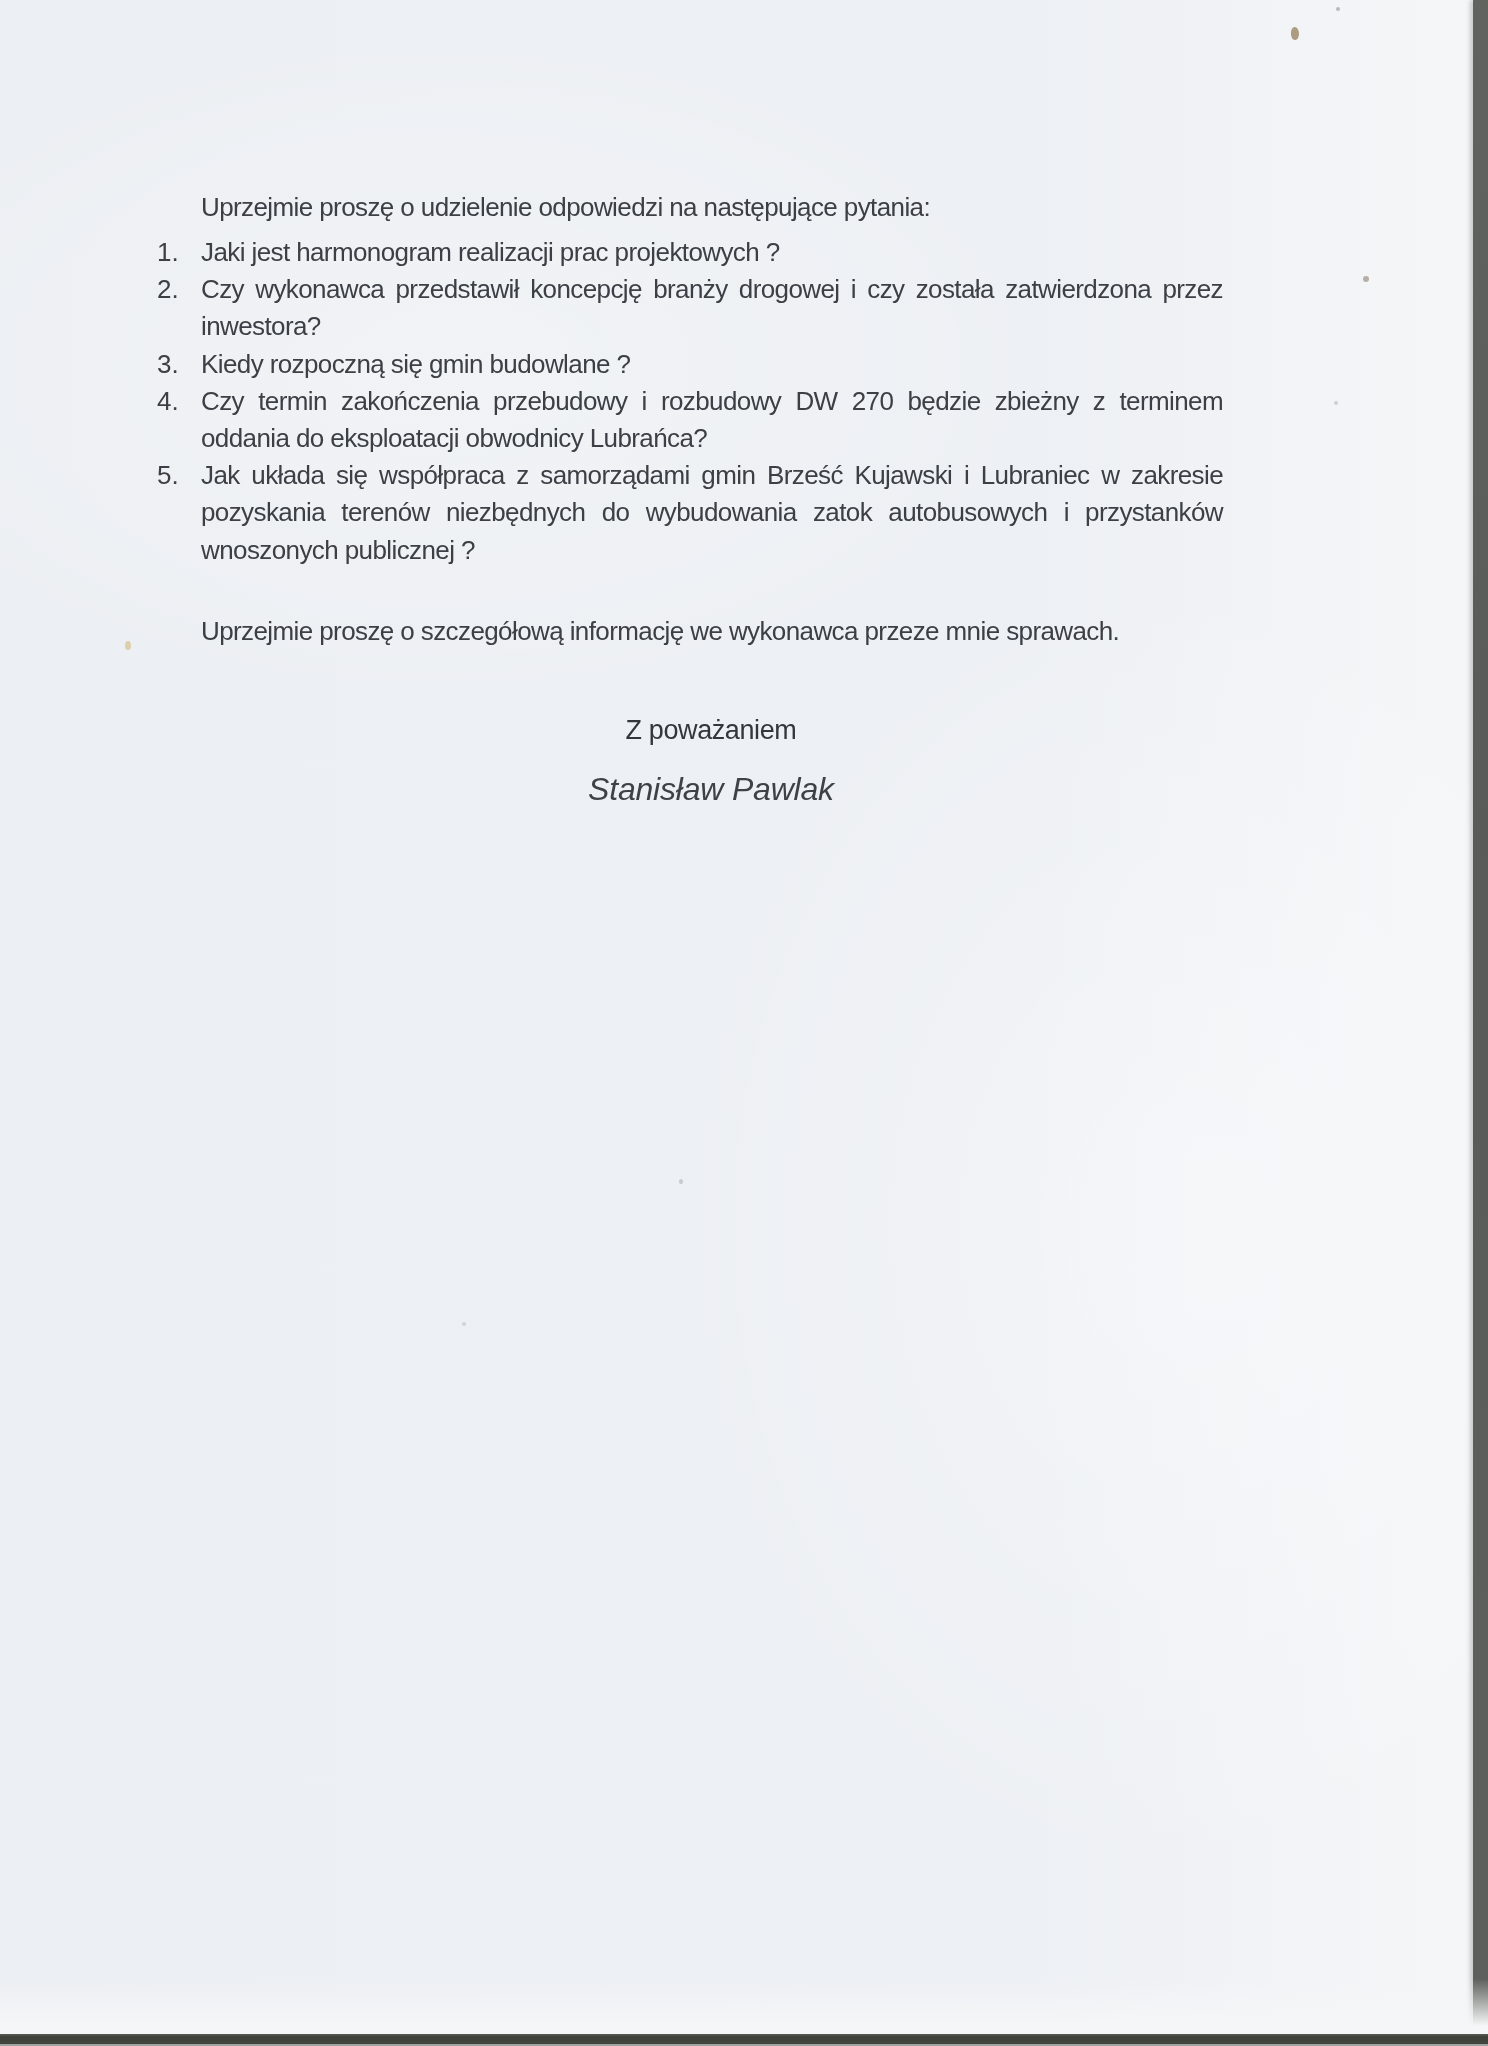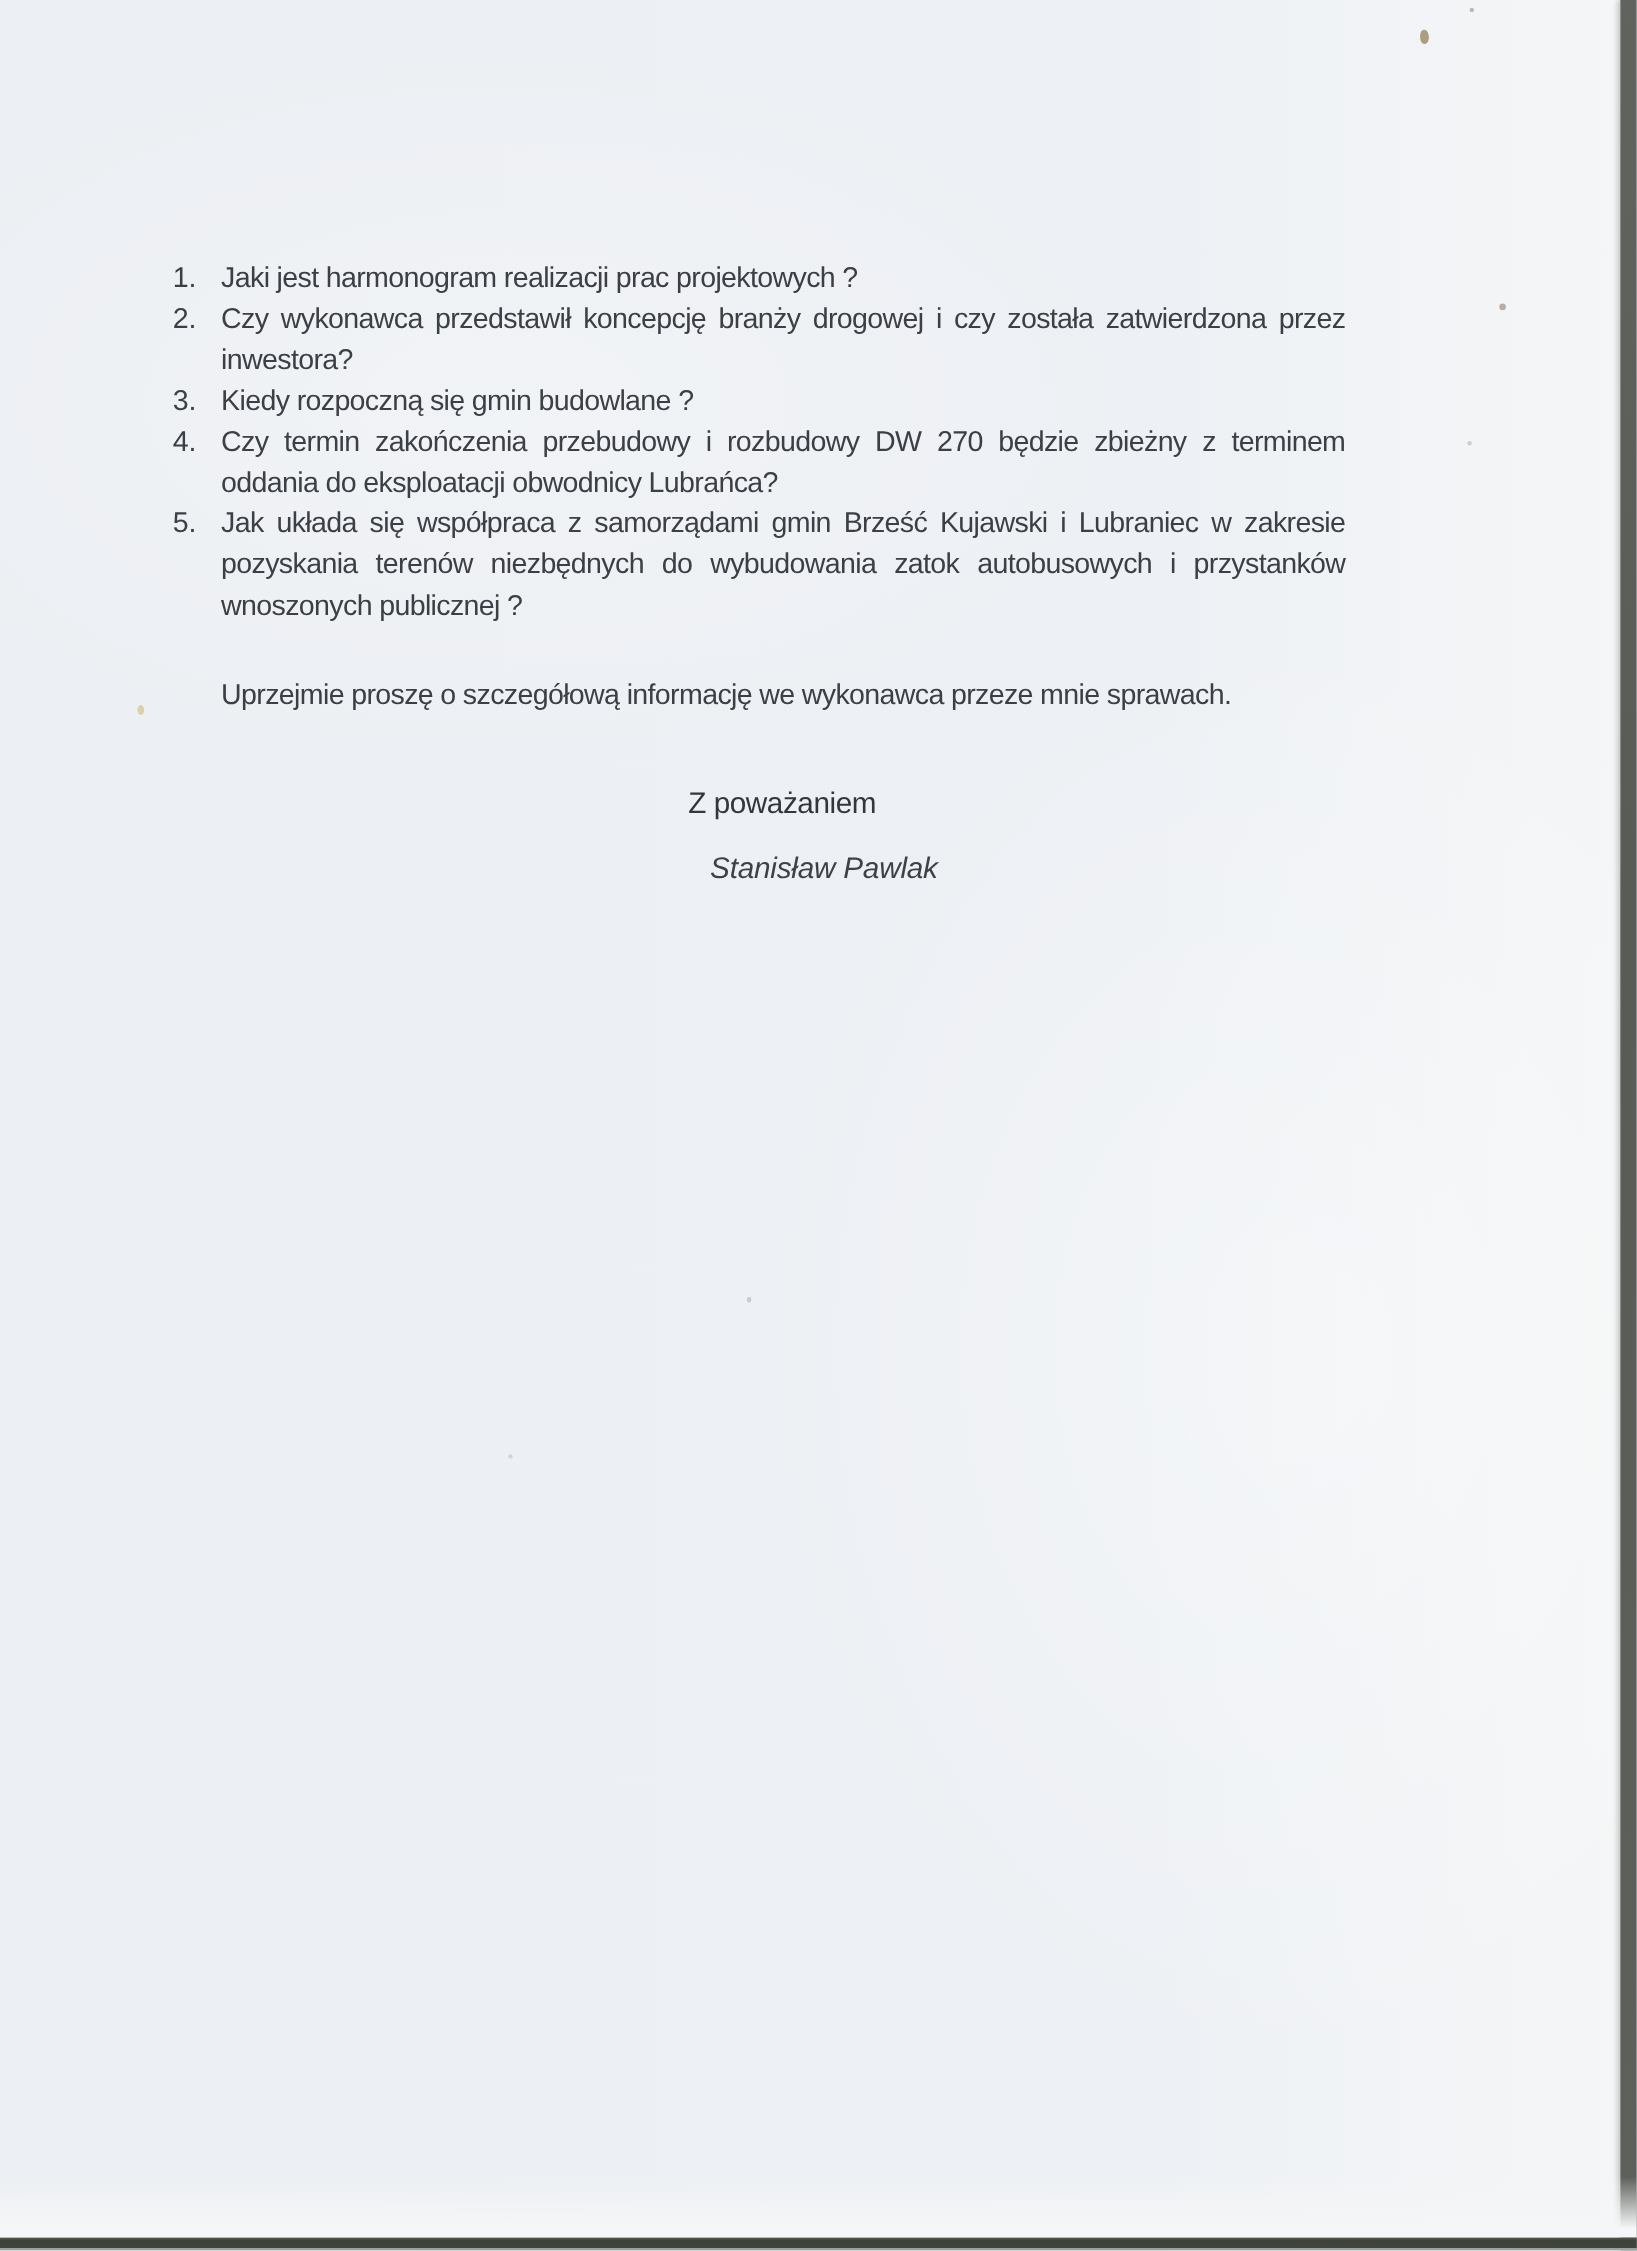--- a/index.html
+++ b/index.html
@@ -75,24 +75,23 @@
   .valediction {
     top: 712px;
     font-weight: normal;
     font-size: 27px;
     color: #33373c;
     letter-spacing: -0.4px;
   }
   .signatory {
     top: 771px;
     font-style: italic;
-    font-size: 27px;
+    font-size: 32px;
     color: #3e4247;
     letter-spacing: -0.2px;
-    padding-left: 38px;
   }
 
   
   .edge-right {
     position: absolute;
     top: 0; right: 0;
     width: 15px; height: 100%;
     background: linear-gradient(180deg, #61645e 0%, #595c56 40%, #5e615b 100%);
     box-shadow: -3px 0 4px rgba(120,124,118,0.35);
   }
@@ -111,20 +110,21 @@
   .speck-d { left: 125px;  top: 641px; width: 6px;  height: 9px;  background: #d9cba4; opacity: .9; }
   .speck-e { left: 679px;  top: 1179px;width: 4px;  height: 5px;  background: #a9adb2; opacity: .55; }
   .speck-f { left: 462px;  top: 1322px;width: 4px;  height: 4px;  background: #b3b7bb; opacity: .5; }
   .speck-g { left: 1334px; top: 401px; width: 4px;  height: 4px;  background: #a6aaad; opacity: .5; }
 </style>
 </head>
 <body>
 
 <div class="scan-page">
 
+  <p class="para intro">Uprzejmie proszę o udzielenie odpowiedzi na następujące pytania:</p>
 
   <ol class="question-list">
     <li>Jaki jest harmonogram realizacji prac projektowych ?</li>
     <li>Czy wykonawca przedstawił koncepcję branży drogowej i czy została zatwierdzona przez inwestora?</li>
     <li>Kiedy rozpoczną się gmin budowlane ?</li>
     <li>Czy termin zakończenia przebudowy i rozbudowy DW 270 będzie zbieżny z terminem oddania do eksploatacji obwodnicy Lubrańca?</li>
     <li>Jak układa się współpraca z samorządami gmin Brześć Kujawski i Lubraniec w zakresie pozyskania terenów niezbędnych do wybudowania zatok autobusowych i przystanków wnoszonych publicznej ?</li>
   </ol>
 
   <p class="para closing">Uprzejmie proszę o szczegółową informację we wykonawca przeze mnie sprawach.</p>

